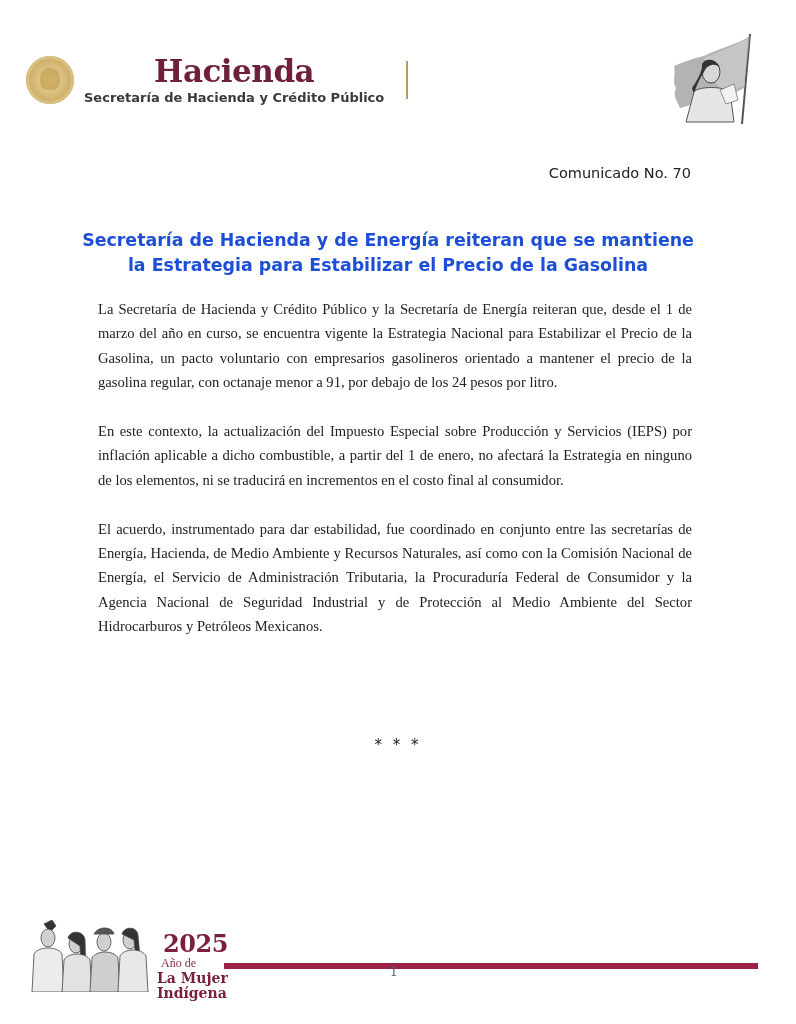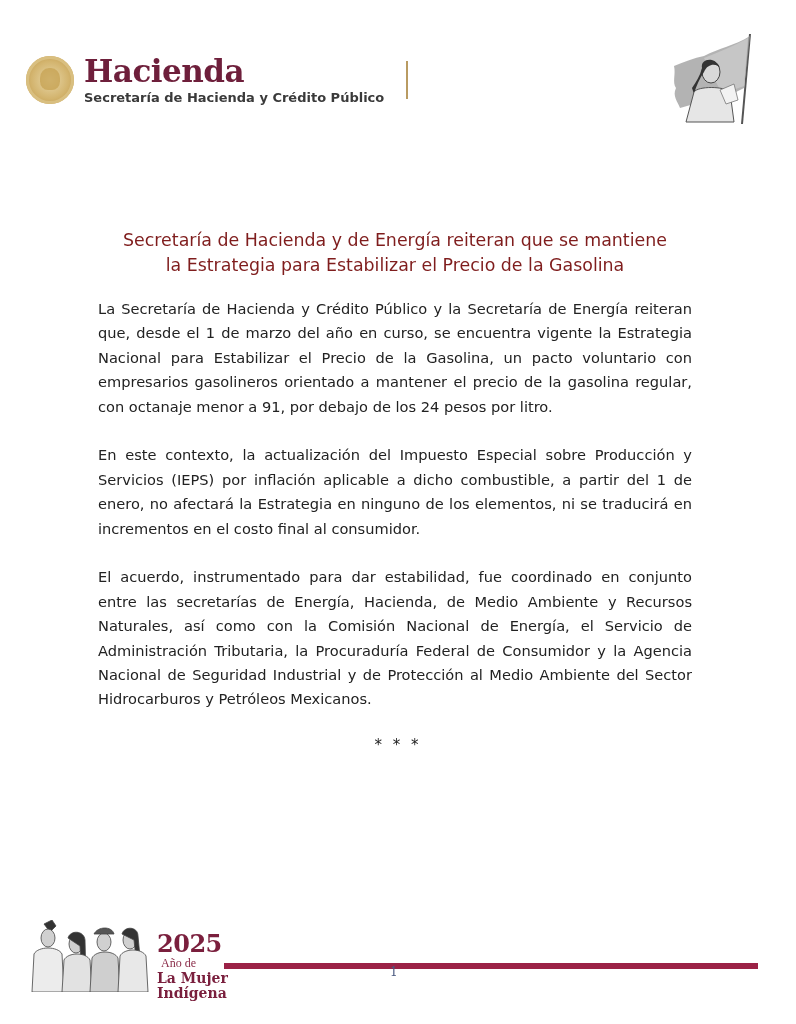--- a/index.html
+++ b/index.html
@@ -39,20 +39,21 @@
       left: 14px; top: 12px;
       width: 20px; height: 22px;
       border-radius: 45% 45% 40% 40%;
       background: #c59f4f;
       opacity: 0.7;
     }
     .brand-block {
       display: flex;
       flex-direction: column;
       justify-content: center;
+      align-items: center;
     }
     .brand-name {
       font-family: "DejaVu Serif", serif;
       font-weight: bold;
       font-size: 31px;
       line-height: 32px;
       color: #6e1f3b;
       letter-spacing: -0.5px;
     }
     .brand-sub {
@@ -82,42 +83,43 @@
       right: 105px;
       top: 162px;
       text-align: right;
       font-size: 14.5px;
       line-height: 22px;
       color: #222;
     }
     
     .title {
       position: absolute;
-      left: 85px;
+      left: 78px;
       width: 620px;
       top: 228px;
       text-align: center;
-      font-weight: normal;
+      font-weight: bold;
       font-size: 17.4px;
       line-height: 25px;
-      color: #7f1d1d;
+      color: #1d4ed8;
     }
     
     .body-text {
       position: absolute;
       left: 98px;
       width: 594px;
       top: 297px;
       font-size: 14.6px;
       line-height: 24.4px;
       text-align: justify;
       color: #222;
     }
     .body-text p {
       margin: 0 0 24.4px 0;
+      font-family: Liberation Serif, serif;
     }
     .closing {
       position: absolute;
       left: 0;
       width: 796px;
       top: 736px;
       text-align: center;
       font-size: 15px;
       letter-spacing: 3px;
       color: #222;
@@ -136,20 +138,21 @@
       top: 932px;
       font-family: "DejaVu Serif", serif;
       color: #7a1f3d;
       line-height: 1;
     }
     .footer-year .yr {
       font-size: 24px;
       font-weight: bold;
       display: block;
       letter-spacing: -0.5px;
+      text-align: right;
     }
     .footer-year .ano {
       font-family: Liberation Serif, serif;
       font-size: 12px;
       display: block;
       margin-left: 4px;
       margin-top: 1px;
       color: #8a2b48;
     }
     .footer-year .lm {
@@ -198,20 +201,21 @@
   <line x1="86" y1="6" x2="78" y2="96" stroke="#555" stroke-width="2"></line>
   <path d="M86 8 C70 18 55 20 40 28 C30 30 20 34 10 38 C12 46 8 54 12 60 C8 68 14 74 16 80 L30 76 L60 70 L80 60 Z" fill="#9a9a9a" opacity="0.75"></path>
   <path d="M40 30 C55 24 70 18 84 10 L80 58 L58 66 Z" fill="#c9c9c9" opacity="0.85"></path>
   <ellipse cx="47" cy="44" rx="9" ry="11" fill="#d8d8d8" stroke="#444" stroke-width="1"></ellipse>
   <path d="M38 40 C36 30 52 28 56 40 C54 36 44 34 40 44 C36 50 32 58 30 66 L28 60 C32 54 36 48 38 40 Z" fill="#333"></path>
   <path d="M30 64 C34 58 60 58 66 64 L70 94 L22 94 Z" fill="#e6e6e6" stroke="#555" stroke-width="1"></path>
   <path d="M56 62 L70 56 L74 72 L62 76 Z" fill="#f2f2f2" stroke="#777" stroke-width="0.8"></path>
 </svg>
 
 <div class="meta">
+  <div>Comunicado No. 70</div>
 </div>
 
 <div class="title">
   <div>Secretaría de Hacienda y de Energía reiteran que se mantiene</div>
   <div>la Estrategia para Estabilizar el Precio de la Gasolina</div>
 </div>
 
 <div class="body-text">
   <p>La Secretaría de Hacienda y Crédito Público y la Secretaría de Energía reiteran que, desde el 1 de marzo del año en curso, se encuentra vigente la Estrategia Nacional para Estabilizar el Precio de la Gasolina, un pacto voluntario con empresarios gasolineros orientado a mantener el precio de la gasolina regular, con octanaje menor a 91, por debajo de los 24 pesos por litro.</p>
   <p>En este contexto, la actualización del Impuesto Especial sobre Producción y Servicios (IEPS) por inflación aplicable a dicho combustible, a partir del 1 de enero, no afectará la Estrategia en ninguno de los elementos, ni se traducirá en incrementos en el costo final al consumidor.</p>

